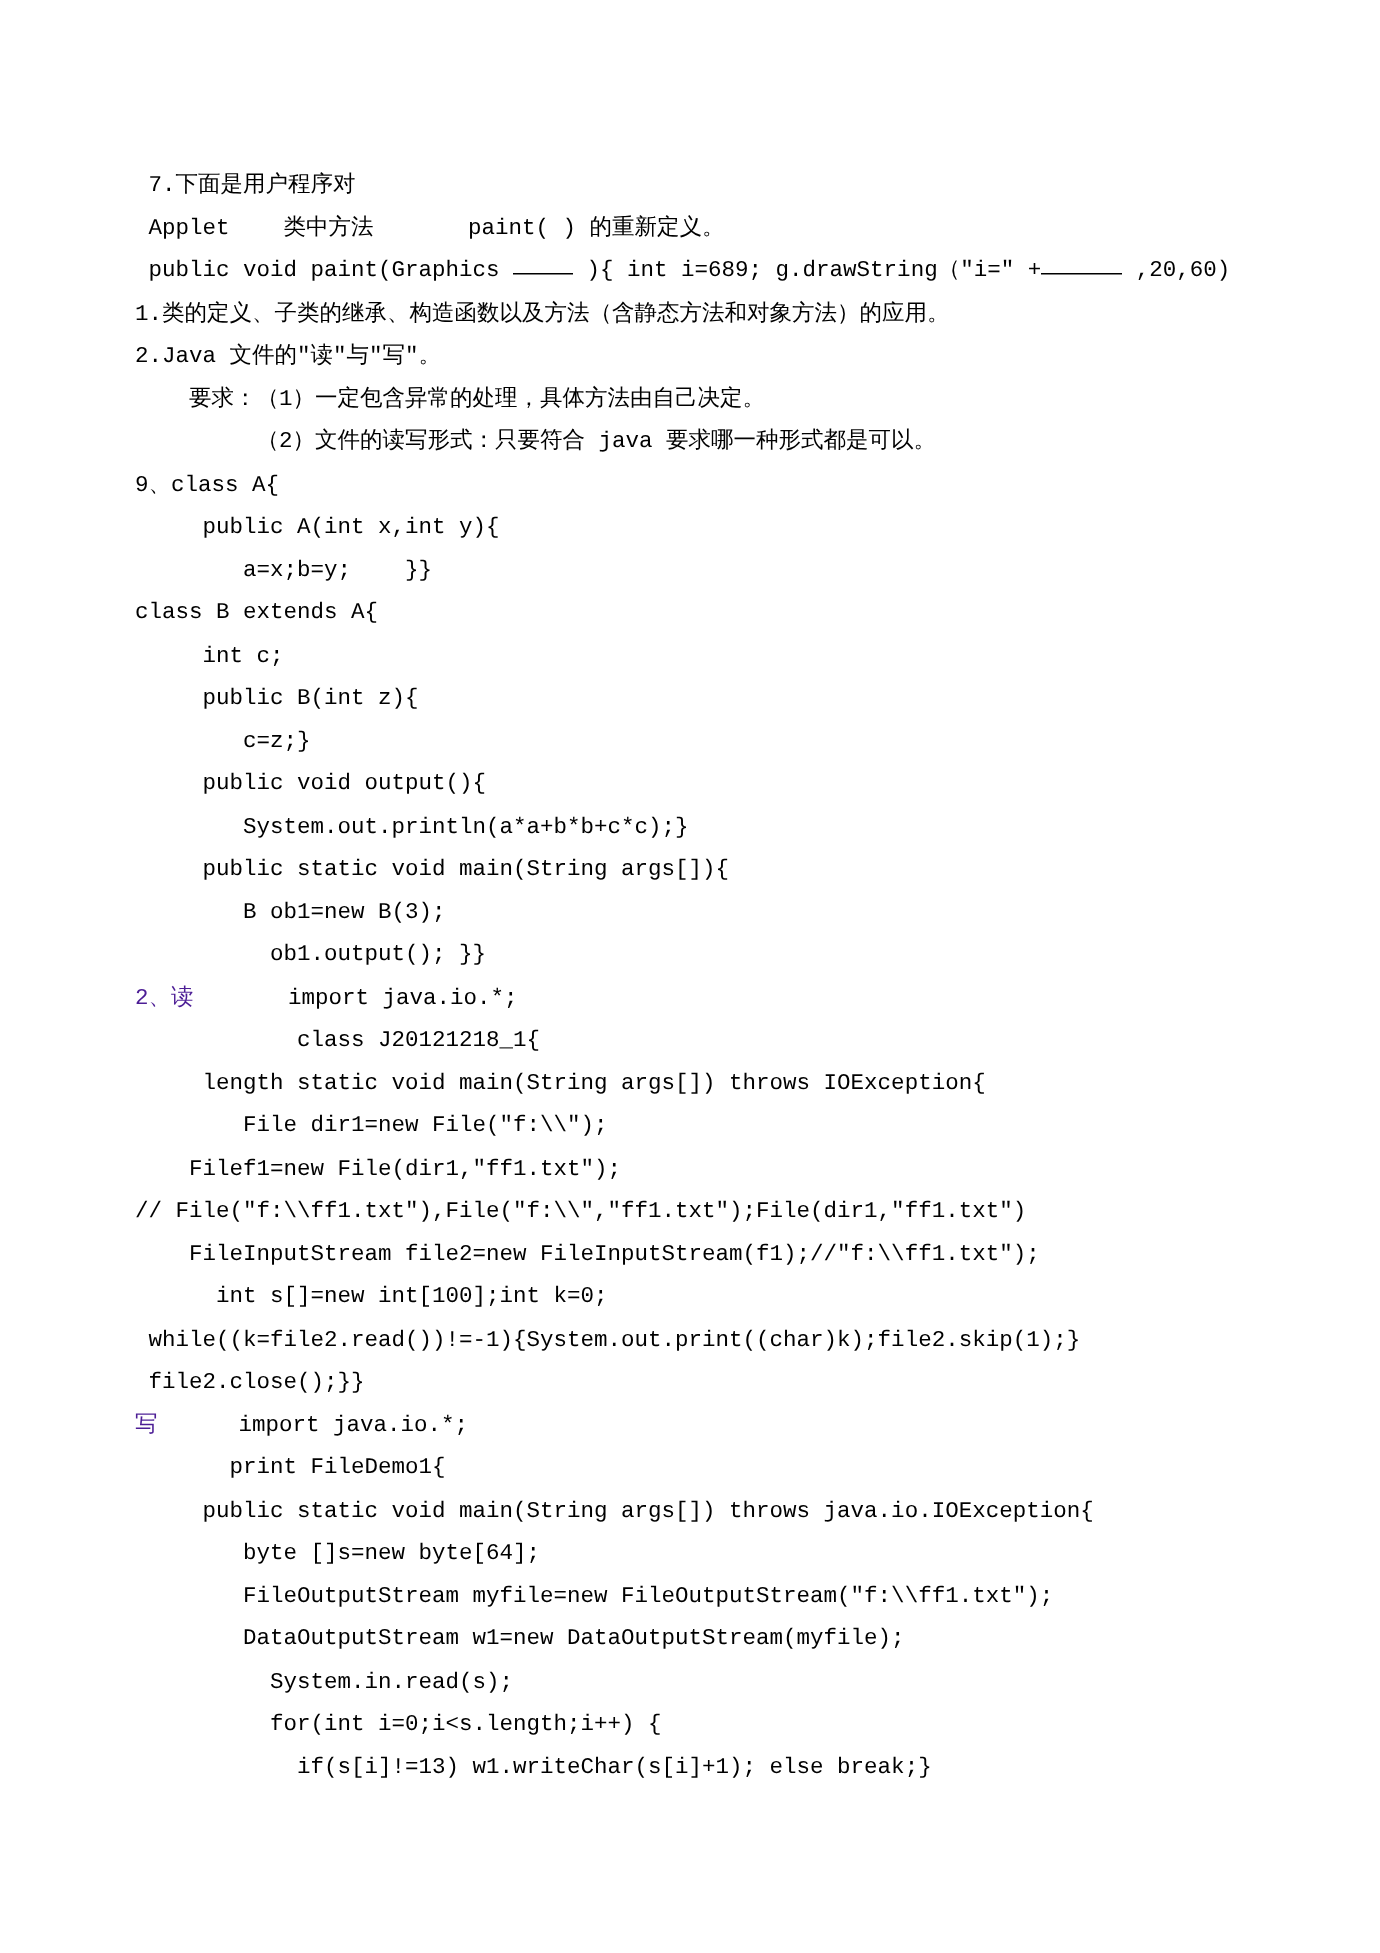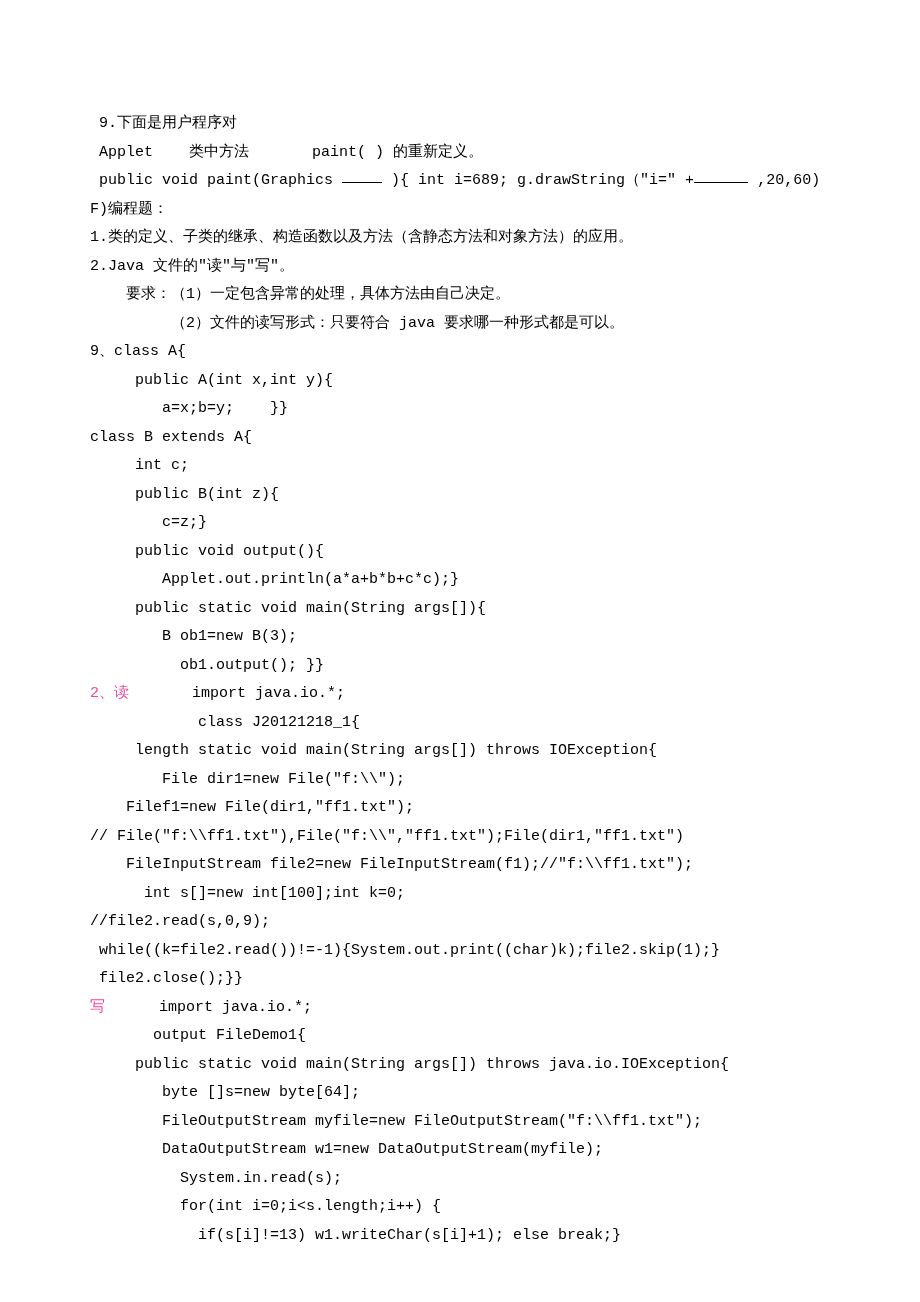--- a/index.html
+++ b/index.html
@@ -14,67 +14,65 @@
   .page {
     width: 920px;
     min-height: 1302px;
     padding: 110px 90px 90px 90px;
     box-sizing: border-box;
   }
   .line {
     white-space: pre;
     font-family: "SimSun", "宋体", "Courier New", monospace;
   }
-  .red { color: #ec4899; }
+  .red { color: #4c1d95; }
   .underline {
     text-decoration: none;
     border-bottom: 1px solid #000;
     display: inline-block;
     min-width: 40px;
     height: 1em;
     vertical-align: baseline;
   }
 </style>
 </head>
 <body>
 
 <div class="page" id="page-root">
-    <div class="line"><span> 9.下面是用户程序对</span></div>
+    <div class="line"><span> 7.下面是用户程序对</span></div>
     <div class="line"><span> Applet    类中方法       paint( ) 的重新定义。</span></div>
     <div class="line"><span> public void paint(Graphics </span><span class="underline">    </span><span> ){ int i=689; g.drawString（"i=" +</span><span class="underline">      </span><span> ,20,60)</span></div>
-    <div class="line"><span>F)编程题：</span></div>
     <div class="line"><span>1.类的定义、子类的继承、构造函数以及方法（含静态方法和对象方法）的应用。</span></div>
     <div class="line"><span>2.Java 文件的"读"与"写"。</span></div>
     <div class="line"><span>    要求：（1）一定包含异常的处理，具体方法由自己决定。</span></div>
     <div class="line"><span>         （2）文件的读写形式：只要符合 java 要求哪一种形式都是可以。</span></div>
     <div class="line"><span>9、class A{</span></div>
     <div class="line"><span>     public A(int x,int y){</span></div>
     <div class="line"><span>        a=x;b=y;    }}</span></div>
     <div class="line"><span>class B extends A{</span></div>
     <div class="line"><span>     int c;</span></div>
     <div class="line"><span>     public B(int z){</span></div>
     <div class="line"><span>        c=z;}</span></div>
     <div class="line"><span>     public void output(){</span></div>
-    <div class="line"><span>        Applet.out.println(a*a+b*b+c*c);}</span></div>
+    <div class="line"><span>        System.out.println(a*a+b*b+c*c);}</span></div>
     <div class="line"><span>     public static void main(String args[]){</span></div>
     <div class="line"><span>        B ob1=new B(3);</span></div>
     <div class="line"><span>          ob1.output(); }}</span></div>
     <div class="line"><span class="red">2、读</span><span>       import java.io.*;</span></div>
     <div class="line"><span>            class J20121218_1{</span></div>
     <div class="line"><span>     length static void main(String args[]) throws IOException{</span></div>
     <div class="line"><span>        File dir1=new File("f:\\");</span></div>
     <div class="line"><span>    Filef1=new File(dir1,"ff1.txt");</span></div>
     <div class="line"><span>// File("f:\\ff1.txt"),File("f:\\","ff1.txt");File(dir1,"ff1.txt")</span></div>
     <div class="line"><span>    FileInputStream file2=new FileInputStream(f1);//"f:\\ff1.txt");</span></div>
     <div class="line"><span>      int s[]=new int[100];int k=0;</span></div>
-    <div class="line"><span>//file2.read(s,0,9);</span></div>
     <div class="line"><span> while((k=file2.read())!=-1){System.out.print((char)k);file2.skip(1);}</span></div>
     <div class="line"><span> file2.close();}}</span></div>
     <div class="line"><span class="red">写</span><span>      import java.io.*;</span></div>
-    <div class="line"><span>       output FileDemo1{</span></div>
+    <div class="line"><span>       print FileDemo1{</span></div>
     <div class="line"><span>     public static void main(String args[]) throws java.io.IOException{</span></div>
     <div class="line"><span>        byte []s=new byte[64];</span></div>
     <div class="line"><span>        FileOutputStream myfile=new FileOutputStream("f:\\ff1.txt");</span></div>
     <div class="line"><span>        DataOutputStream w1=new DataOutputStream(myfile);</span></div>
     <div class="line"><span>          System.in.read(s);</span></div>
     <div class="line"><span>          for(int i=0;i&lt;s.length;i++) {</span></div>
     <div class="line"><span>            if(s[i]!=13) w1.writeChar(s[i]+1); else break;}</span></div>
   </div>
 
 </body></html>

